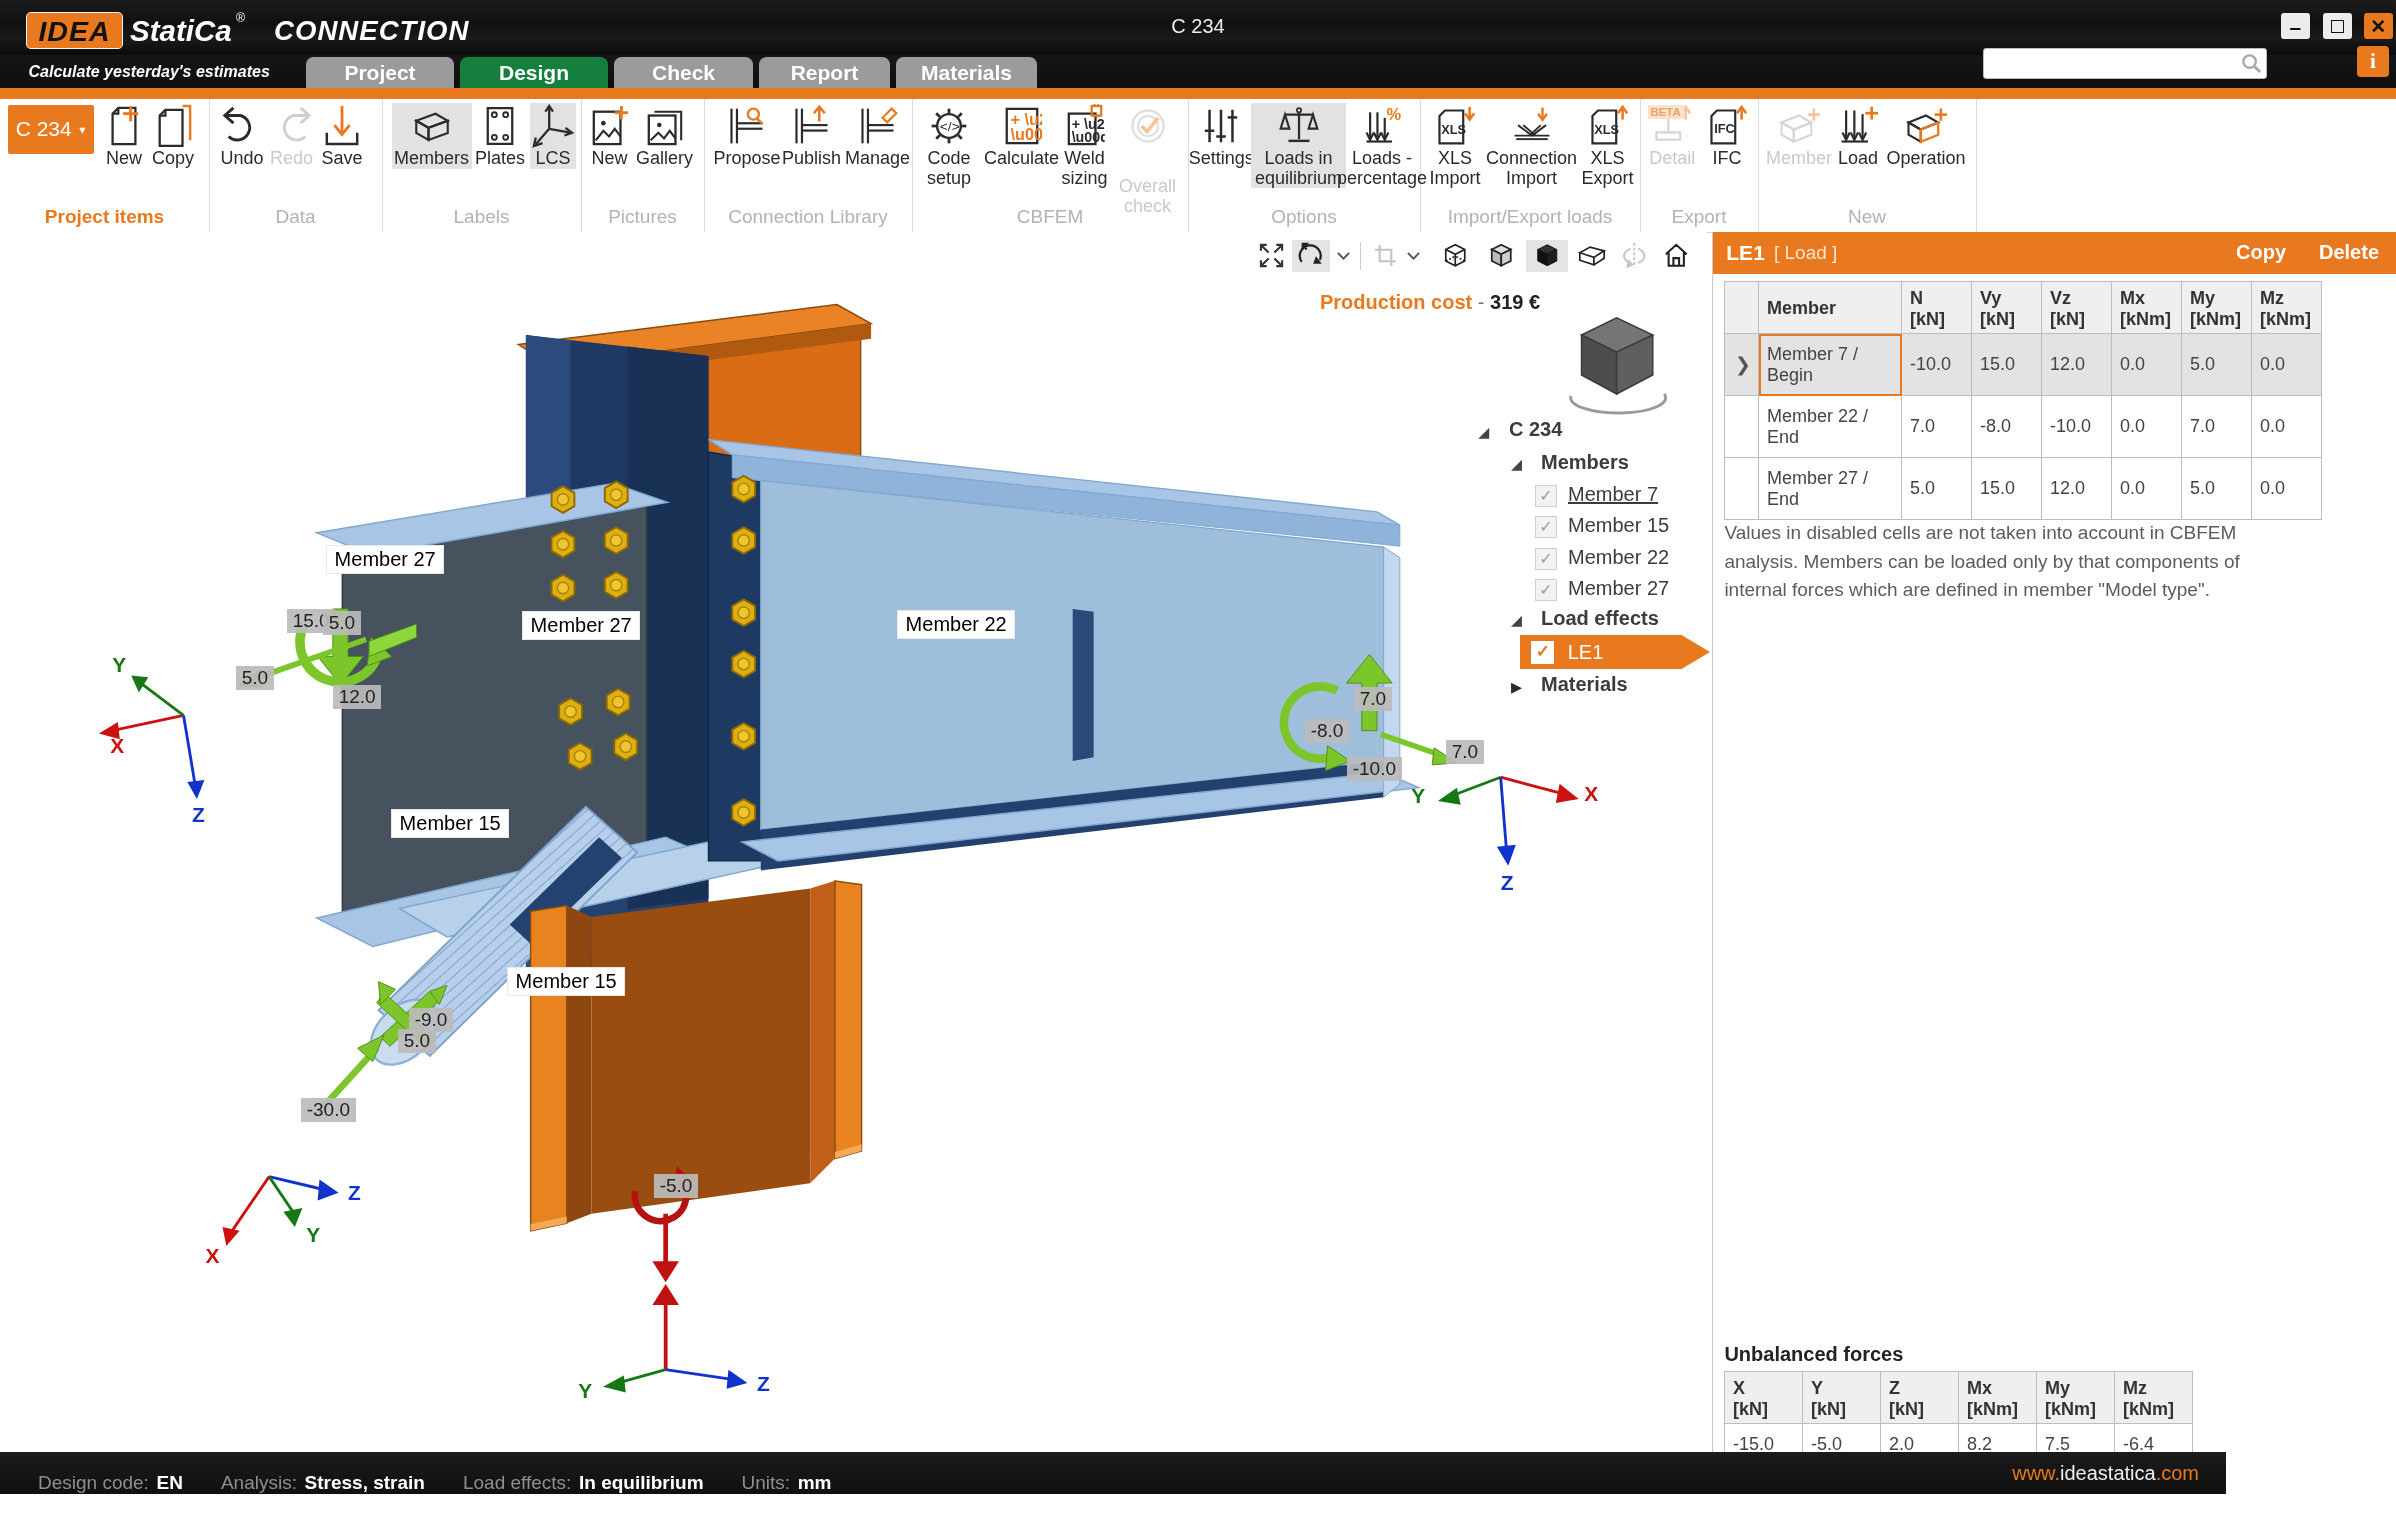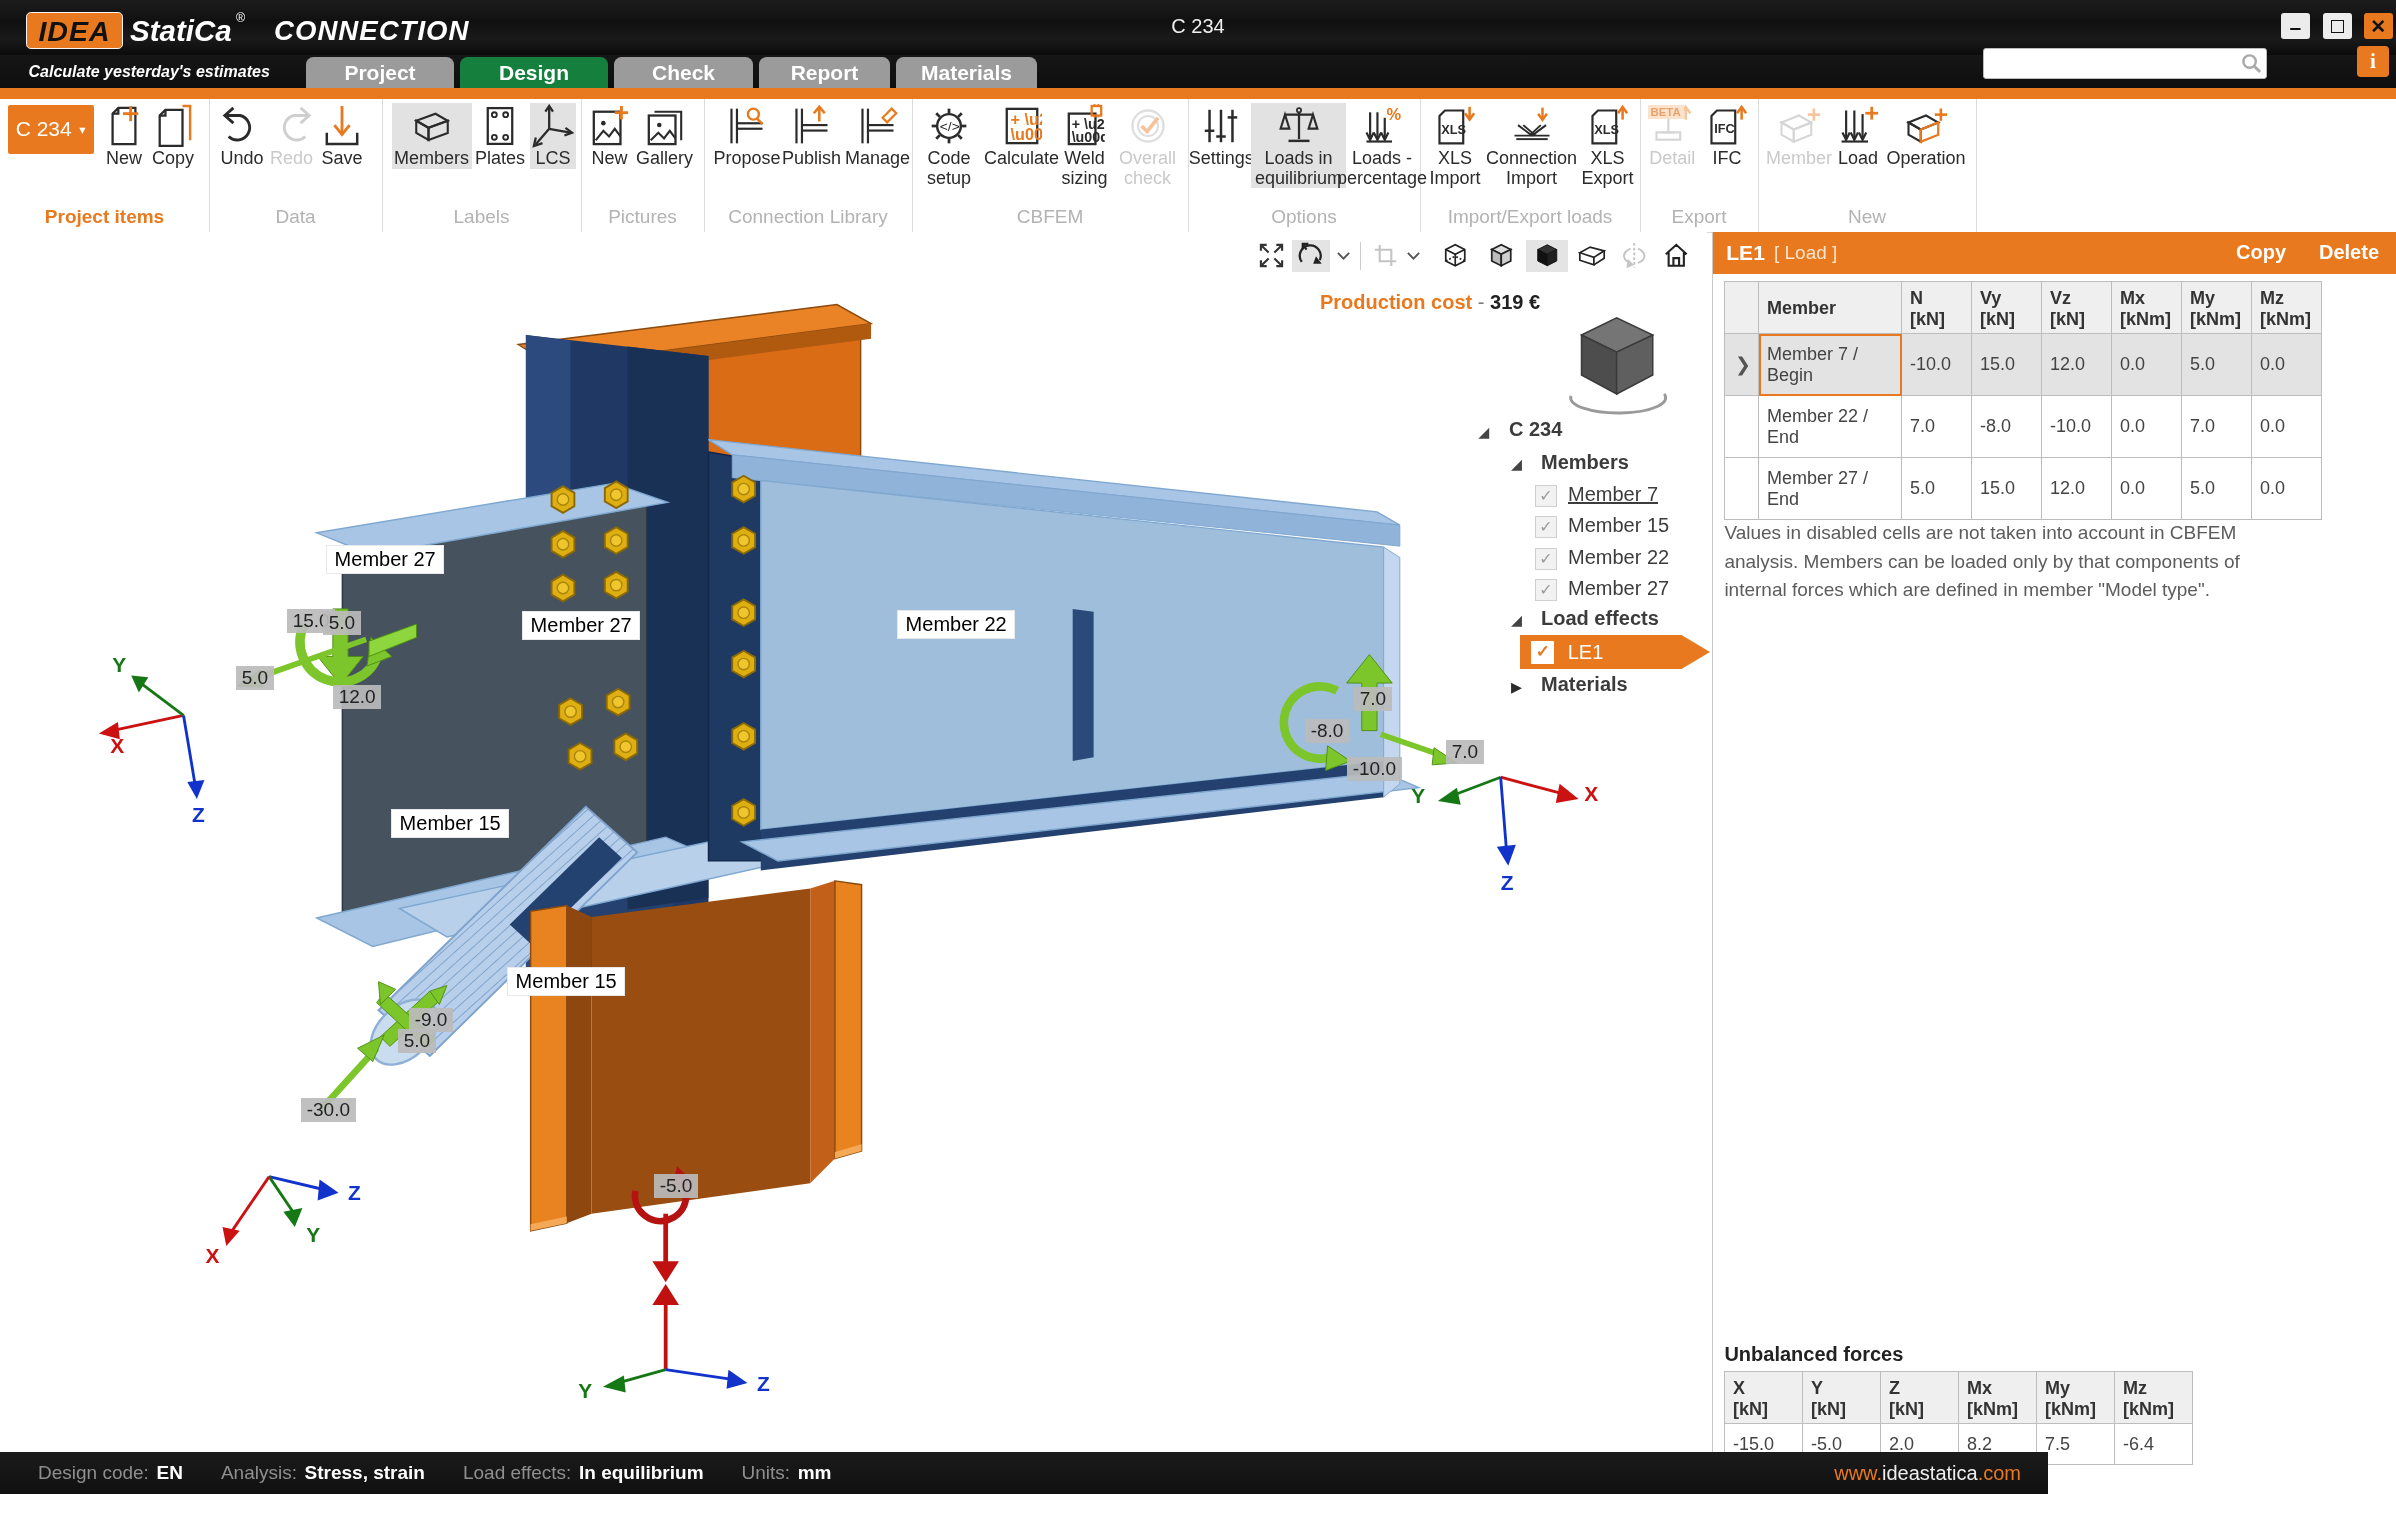--- a/index.html
+++ b/index.html
@@ -93,22 +93,22 @@
   .chev{color:#555;font-size:19px;text-align:center;}
   .hu{font-weight:bold;}
   .note{position:absolute;left:11.4px;top:287px;width:552px;font-size:19px;color:#5c5c5c;line-height:1.5;}
   .ubtitle{position:absolute;left:11.4px;top:1111px;font-size:20px;font-weight:bold;color:#222;}
   table.ubtab{position:absolute;left:11.4px;top:1139px;border-collapse:collapse;table-layout:fixed;
     border:1.9px solid #9e9e9e;font-size:18px;color:#444;background:#fff;}
   table.ubtab th{background:#efefef;font-weight:bold;color:#333;text-align:left;padding:5.7px 5.7px 3.8px 7.6px;border:1px solid #bdbdbd;}
   table.ubtab td{border:1px solid #bdbdbd;padding:9.5px 5.7px 9.5px 7.6px;}
 
   
-  .statusbar{position:absolute;left:0;top:1452px;width:2048px;height:42px;
-    background:linear-gradient(180deg,#1b1b1b,#101010);display:flex;align-items:center;}
+  .statusbar{position:absolute;left:0;top:1452px;width:2226px;height:42px;
+    background:linear-gradient(180deg,#1b1b1b,#101010);display:flex;align-items:flex-end;}
   .sitem{margin-left:38px;font-size:19px;white-space:nowrap;}
   .sitem .sl{color:#8f8f8f;}
   .sitem .sv{color:#fff;font-weight:bold;margin-left:7.6px;}
   .weblink{position:absolute;right:27px;top:9.5px;font-size:20px;cursor:pointer;}
   .weblink .o{color:#E8791E;}
   .weblink .w{color:#eee;}
   svg text{font-family:"Liberation Sans",sans-serif;}
 </style>
 </head>
 <body>
@@ -376,21 +376,21 @@
               <g stroke="#E8791E" stroke-width="2">
                 <line x1="31" y1="0" x2="31" y2="2"></line>
                 <line x1="35" y1="0" x2="35" y2="2"></line>
                 <line x1="31" y1="12" x2="31" y2="14"></line>
                 <line x1="35" y1="12" x2="35" y2="14"></line>
               </g>
             </svg>
         </div>
         <div class="rlb">Weld sizing</div>
       </div>
-      <div class="rbtn dis" style="left:205px;width:61px;">
+      <div class="rbtn dis" style="left:205px;width:61px;gap:28px;">
         <div class="ric">
           <svg width="44" height="44" viewBox="0 0 46 46">
               <circle cx="23" cy="23" r="17" fill="none" stroke="#dedede" stroke-width="2.6"></circle>
               <circle cx="23" cy="23" r="11" fill="none" stroke="#dedede" stroke-width="2.2"></circle>
               <path d="M16 23 L22 29 L34 14" fill="none" stroke="#f6c49a" stroke-width="4"></path>
             </svg>
         </div>
         <div class="rlb">Overall check</div>
       </div>
       <div class="gname">CBFEM</div>

